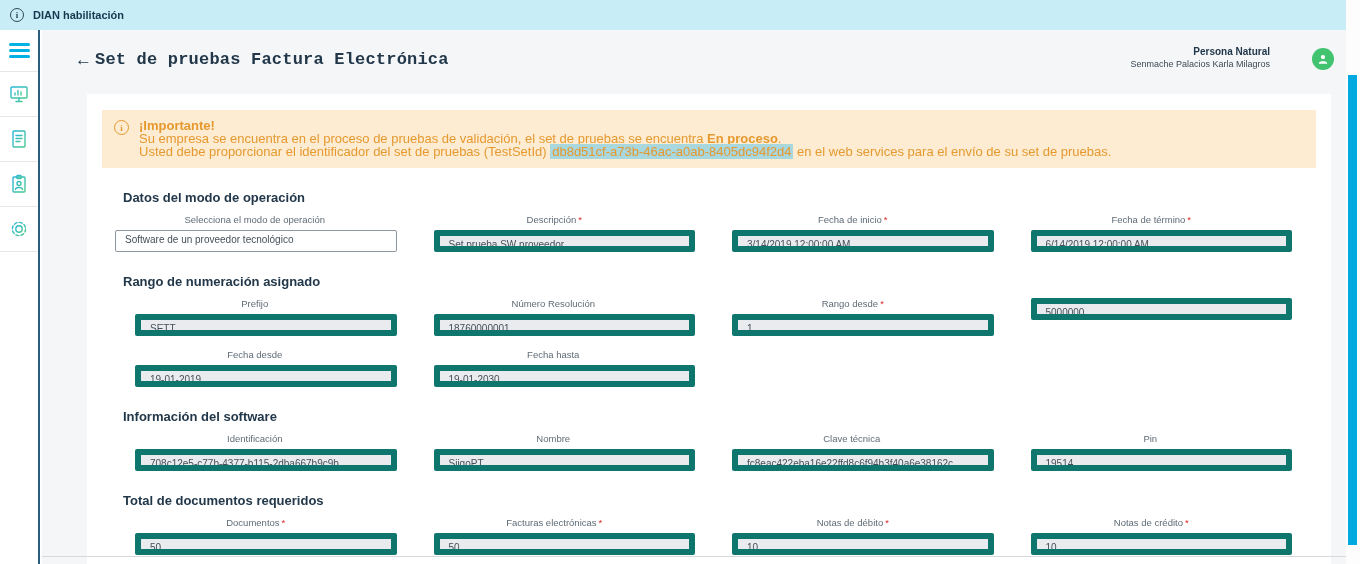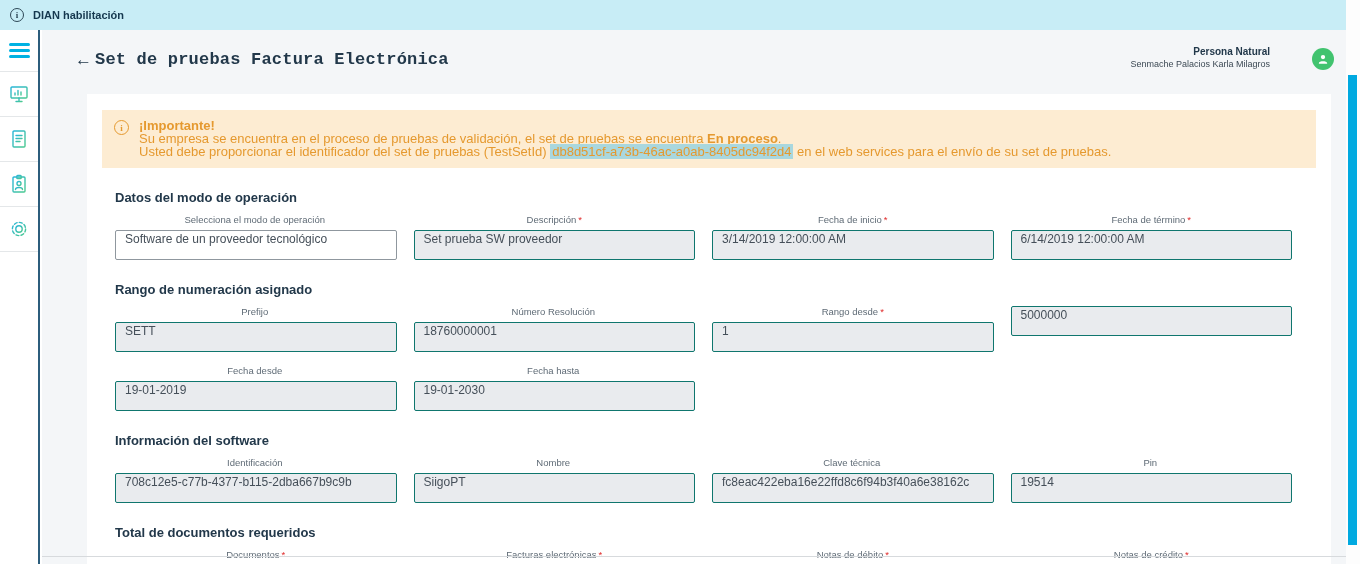--- a/index.html
+++ b/index.html
@@ -50,27 +50,27 @@
     display:flex; align-items:flex-start; }
   .alert-icon { flex:0 0 auto; width:15px; height:15px; border:1.3px solid #e5992f; border-radius:50%;
     color:#e5992f; font-size:9px; font-weight:bold; font-family:"Liberation Serif",serif;
     display:flex; align-items:center; justify-content:center; margin:1px 10px 0 0; }
   .alert-body { font-size:13px; color:#e5992f; line-height:13px; }
   .alert-title { font-weight:bold; }
   .alert-body b { font-weight:bold; }
   .hl { background:#a9d7de; padding:0 2px; }
 
   
-  .section-title { font-size:13px; font-weight:bold; color:#22384a; margin:22px 0 9px 0; }
+  .section-title { font-size:13px; font-weight:bold; color:#22384a; margin:22px 0 9px 8px; }
   .fgrid { display:grid; grid-template-columns:repeat(4, 1fr); column-gap:17px; row-gap:13px; }
   .flabel { font-size:9.5px; color:#5f6b76; margin-bottom:5px;text-align:center; }
   .req { color:#e02b2b; margin-left:2px; }
-  .finput { height:30px; line-height:17px; font-size:12px; color:#454f59; padding:0 9px;
+  .finput { height:22px; line-height:17px; font-size:10px; color:#454f59; padding:0 9px;
     border-radius:2px; white-space:nowrap; overflow:hidden; }
-  .finput.disabled { background:#e9ebee; border:1px solid #0f766e; }
+  .finput.disabled { background:#e9ebee; border:6px solid #0f766e;margin-left:20px; }
   .finput.enabled { background:#ffffff; border:1px solid #8f979e; cursor:pointer; }
 </style>
 </head>
 <body>
 
 <svg width="0" height="0" style="position:absolute">
   <defs>
     <linearGradient id="iconGrad" x1="0" y1="0" x2="1" y2="1">
       <stop offset="0" stop-color="#29b6d8"></stop>
         <stop offset="1" stop-color="#4cc990"></stop>

